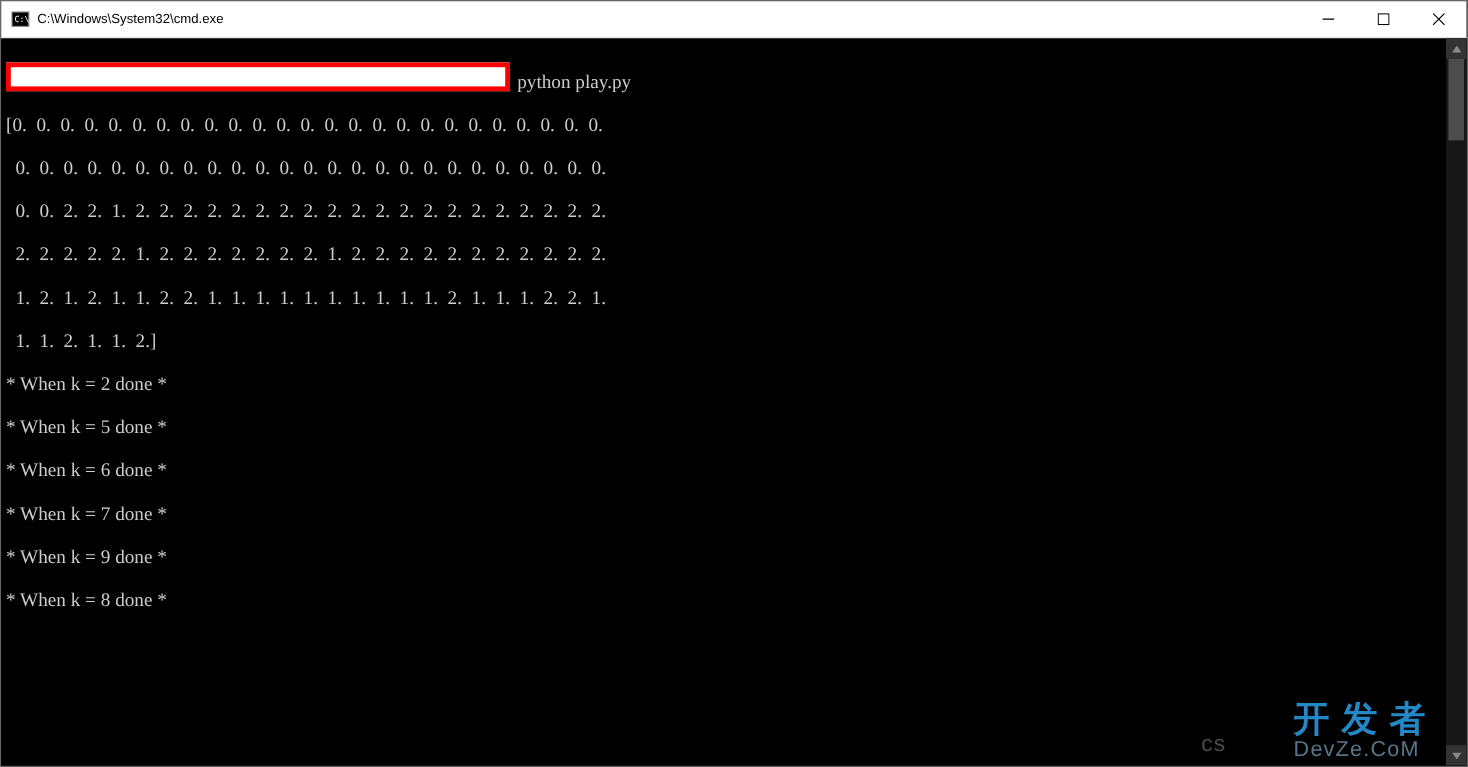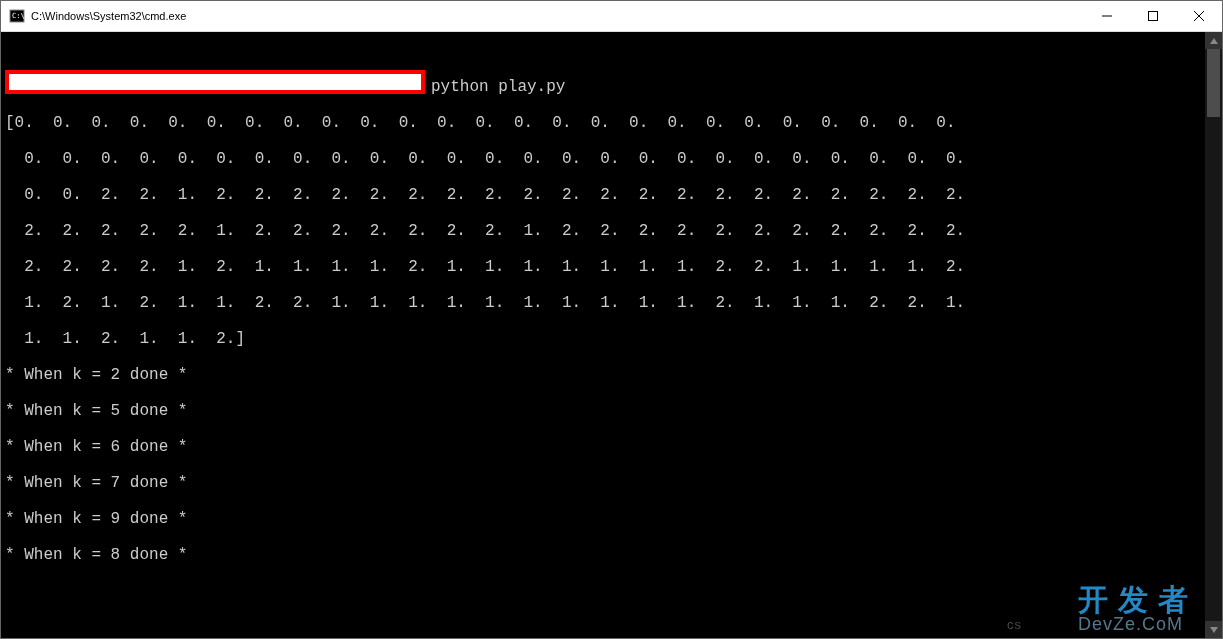--- a/index.html
+++ b/index.html
@@ -70,22 +70,22 @@
       background: #000;
       position: relative;
       overflow: hidden;
     }
     .terminal-content {
       position: absolute;
       top: 0;
       left: 0;
       right: 17px;
       bottom: 0;
-      padding: 18px 4px;
-      font-family: Liberation Mono, monospace;
+      padding: 0 4px;
+      font-family: Liberation Serif, serif;
       font-size: 16px;
       line-height: 18px;
       color: #ccc;
       white-space: pre;
     }
     .scrollbar {
       position: absolute;
       right: 0;
       top: 0;
       width: 17px;
@@ -150,21 +150,21 @@
       font-size: 18px;
       font-weight: normal;
       color: #7ba8c6;
       opacity: 0.7;
       letter-spacing: 1px;
     }
     .watermark-cs {
       position: absolute;
       right: 200px;
       bottom: 6px;
-      font-size: 13px;
+      font-size: 19px;
       color: #4a4a4a;
       font-family: sans-serif;
       letter-spacing: 1px;
     }
     .cmd-row {
       display: flex;
       align-items: flex-end;
     }
     .cmd-text {
       margin-left: 6px;
@@ -205,21 +205,20 @@
     </div>
   </div>
 
   <div class="terminal-body">
     <div class="terminal-content">
 <div class="cmd-row"><span class="redacted-box redact1"></span><span class="cmd-text">python play.py</span></div>
 <span class="arr-line">[0.  0.  0.  0.  0.  0.  0.  0.  0.  0.  0.  0.  0.  0.  0.  0.  0.  0.  0.  0.  0.  0.  0.  0.  0.</span>
 <span class="arr-line">  0.  0.  0.  0.  0.  0.  0.  0.  0.  0.  0.  0.  0.  0.  0.  0.  0.  0.  0.  0.  0.  0.  0.  0.  0.</span>
 <span class="arr-line">  0.  0.  2.  2.  1.  2.  2.  2.  2.  2.  2.  2.  2.  2.  2.  2.  2.  2.  2.  2.  2.  2.  2.  2.  2.</span>
 <span class="arr-line">  2.  2.  2.  2.  2.  1.  2.  2.  2.  2.  2.  2.  2.  1.  2.  2.  2.  2.  2.  2.  2.  2.  2.  2.  2.</span>
-<span class="arr-line">  2.  2.  2.  2.  1.  2.  1.  1.  1.  1.  2.  1.  1.  1.  1.  1.  1.  1.  2.  2.  1.  1.  1.  1.  2.</span>
 <span class="arr-line">  1.  2.  1.  2.  1.  1.  2.  2.  1.  1.  1.  1.  1.  1.  1.  1.  1.  1.  2.  1.  1.  1.  2.  2.  1.</span>
 <span class="arr-line">  1.  1.  2.  1.  1.  2.]</span>
 <span class="done-line">* When k = 2 done *</span>
 <span class="done-line">* When k = 5 done *</span>
 <span class="done-line">* When k = 6 done *</span>
 <span class="done-line">* When k = 7 done *</span>
 <span class="done-line">* When k = 9 done *</span>
 <span class="done-line">* When k = 8 done *</span>
 <br>
 

